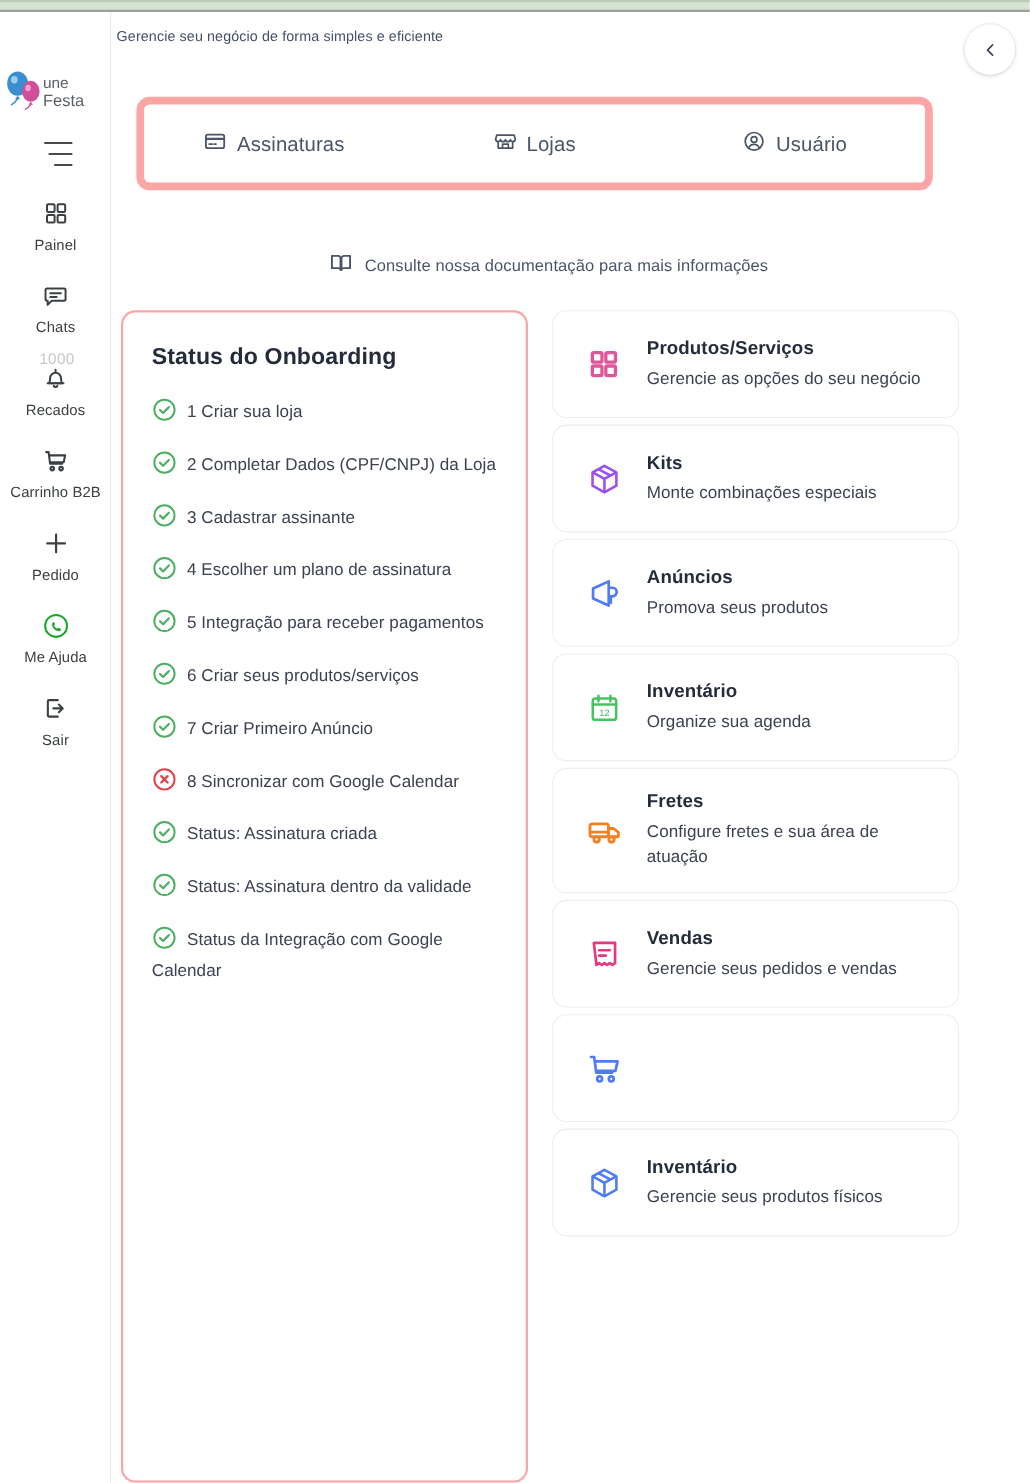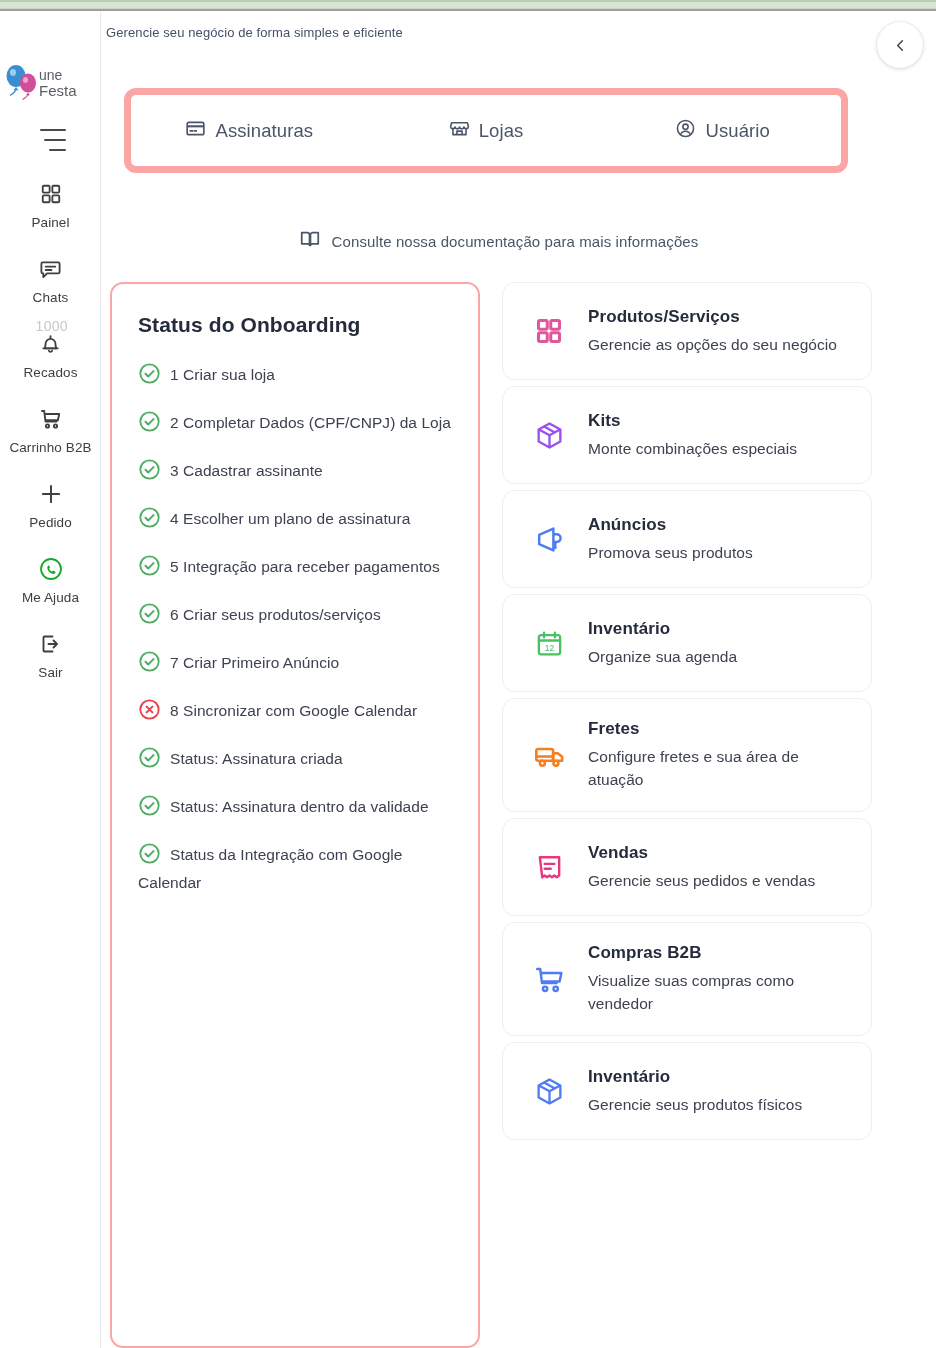--- a/index.html
+++ b/index.html
@@ -599,24 +599,20 @@
   </div>
   <div class="feature-card">
     <span class="feature-icon">
               <svg width="31" height="31" viewBox="0 0 24 24" fill="none" stroke="#4f7cf5" stroke-width="1.9">
       <path d="M2.5 3.8h2.3l1.4 11h11.3" stroke-linecap="round" stroke-linejoin="round"></path>
       <path d="M5.9 6.9h15.3l-1.4 6.6H7.1" stroke-linecap="round" stroke-linejoin="round"></path>
       <circle cx="8.6" cy="19.2" r="1.7"></circle>
                 <circle cx="16.8" cy="19.2" r="1.7"></circle>
               </svg>
             </span>
-    <div class="feature-body">
-      <div class="feature-title">Compras B2B</div>
-      <div class="feature-desc">Visualize suas compras como vendedor</div>
-    </div>
   </div>
   <div class="feature-card">
     <span class="feature-icon">
               <svg width="31" height="31" viewBox="0 0 24 24" fill="none" stroke="#4f7cf5" stroke-width="1.8">
       <path d="M12 2.7l8.4 4.6v9.4L12 21.3 3.6 16.7V7.3z" stroke-linejoin="round"></path>
       <path d="M7.8 5l8.4 4.6M3.8 7.3l8.2 4.5 8.2-4.5M12 11.8v9.3" stroke-linejoin="round"></path>
               </svg>
             </span>
     <div class="feature-body">
       <div class="feature-title">Inventário</div>

